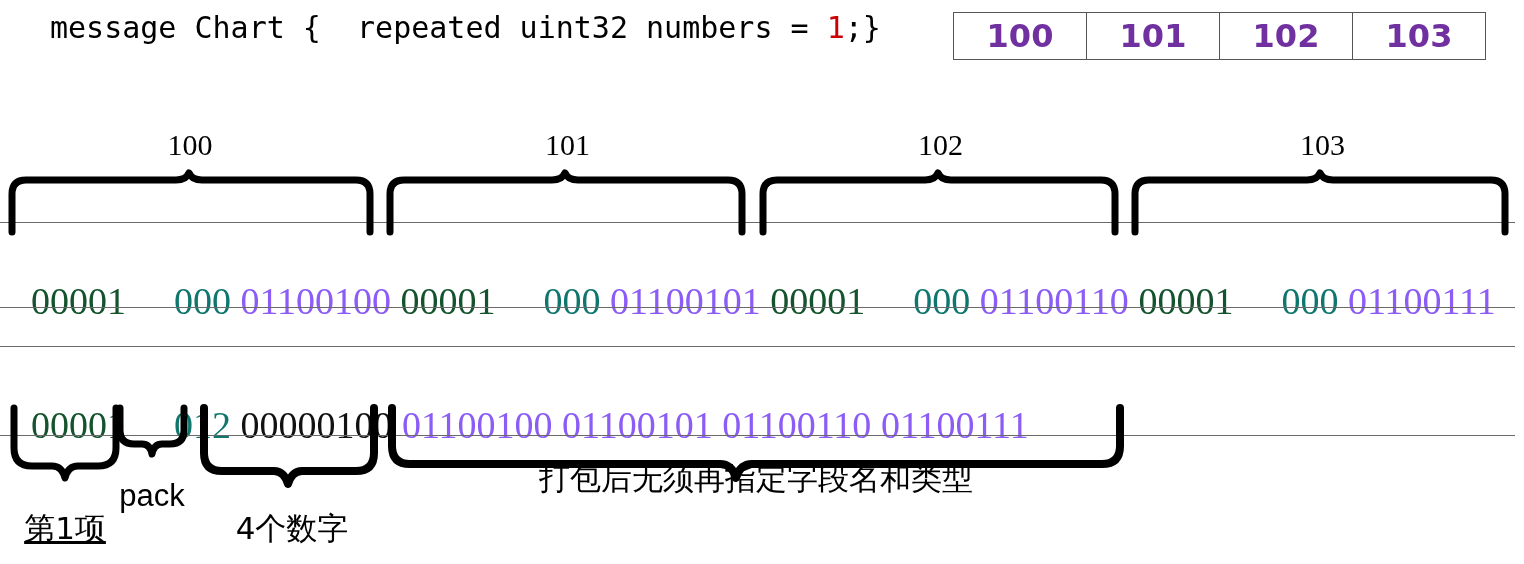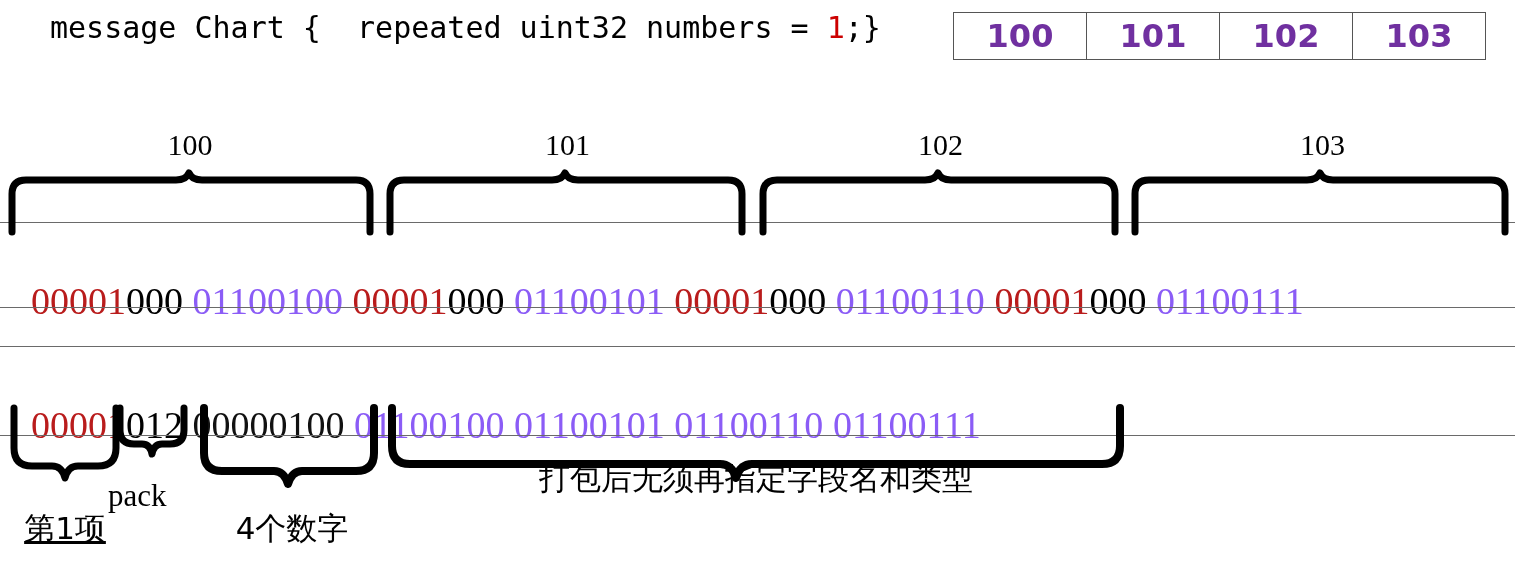--- a/index.html
+++ b/index.html
@@ -38,27 +38,27 @@
 
   
   .brace-svg{overflow:visible;}
   .brace-svg path{fill:none;stroke:#000;stroke-linecap:round;stroke-linejoin:round;}
 
   
   .binrow{
     font-family:"Liberation Serif",serif;
     font-size:38px; white-space:pre; line-height:1;
   }
-  .c-red{color:#b91c1c;}
-  .c-blue{color:#000000;}
+  .c-red{color:#14532d;}
+  .c-blue{color:#0f766e;margin-left:48px;}
   .c-purple{color:#8b5cf6;}
   .c-black{color:#111111;}
 
   
-  .cap{font-family:Liberation Serif, serif;font-size:31px;color:#000;}
+  .cap{font-family:Liberation Sans, sans-serif;font-size:31px;color:#000;text-align:center;}
   .cap-cjk{font-family:"DejaVu Sans","Liberation Sans",sans-serif;font-size:31px;color:#000;text-align:center;}
 </style>
 </head>
 <body>
 
 <div class="abs" id="proto-line"><span>message Chart {  repeated uint32 numbers = </span><span class="num">1</span><span>;}</span></div>
 
 <table class="abs" id="numbers-table">
   <tbody>
       <tr>

